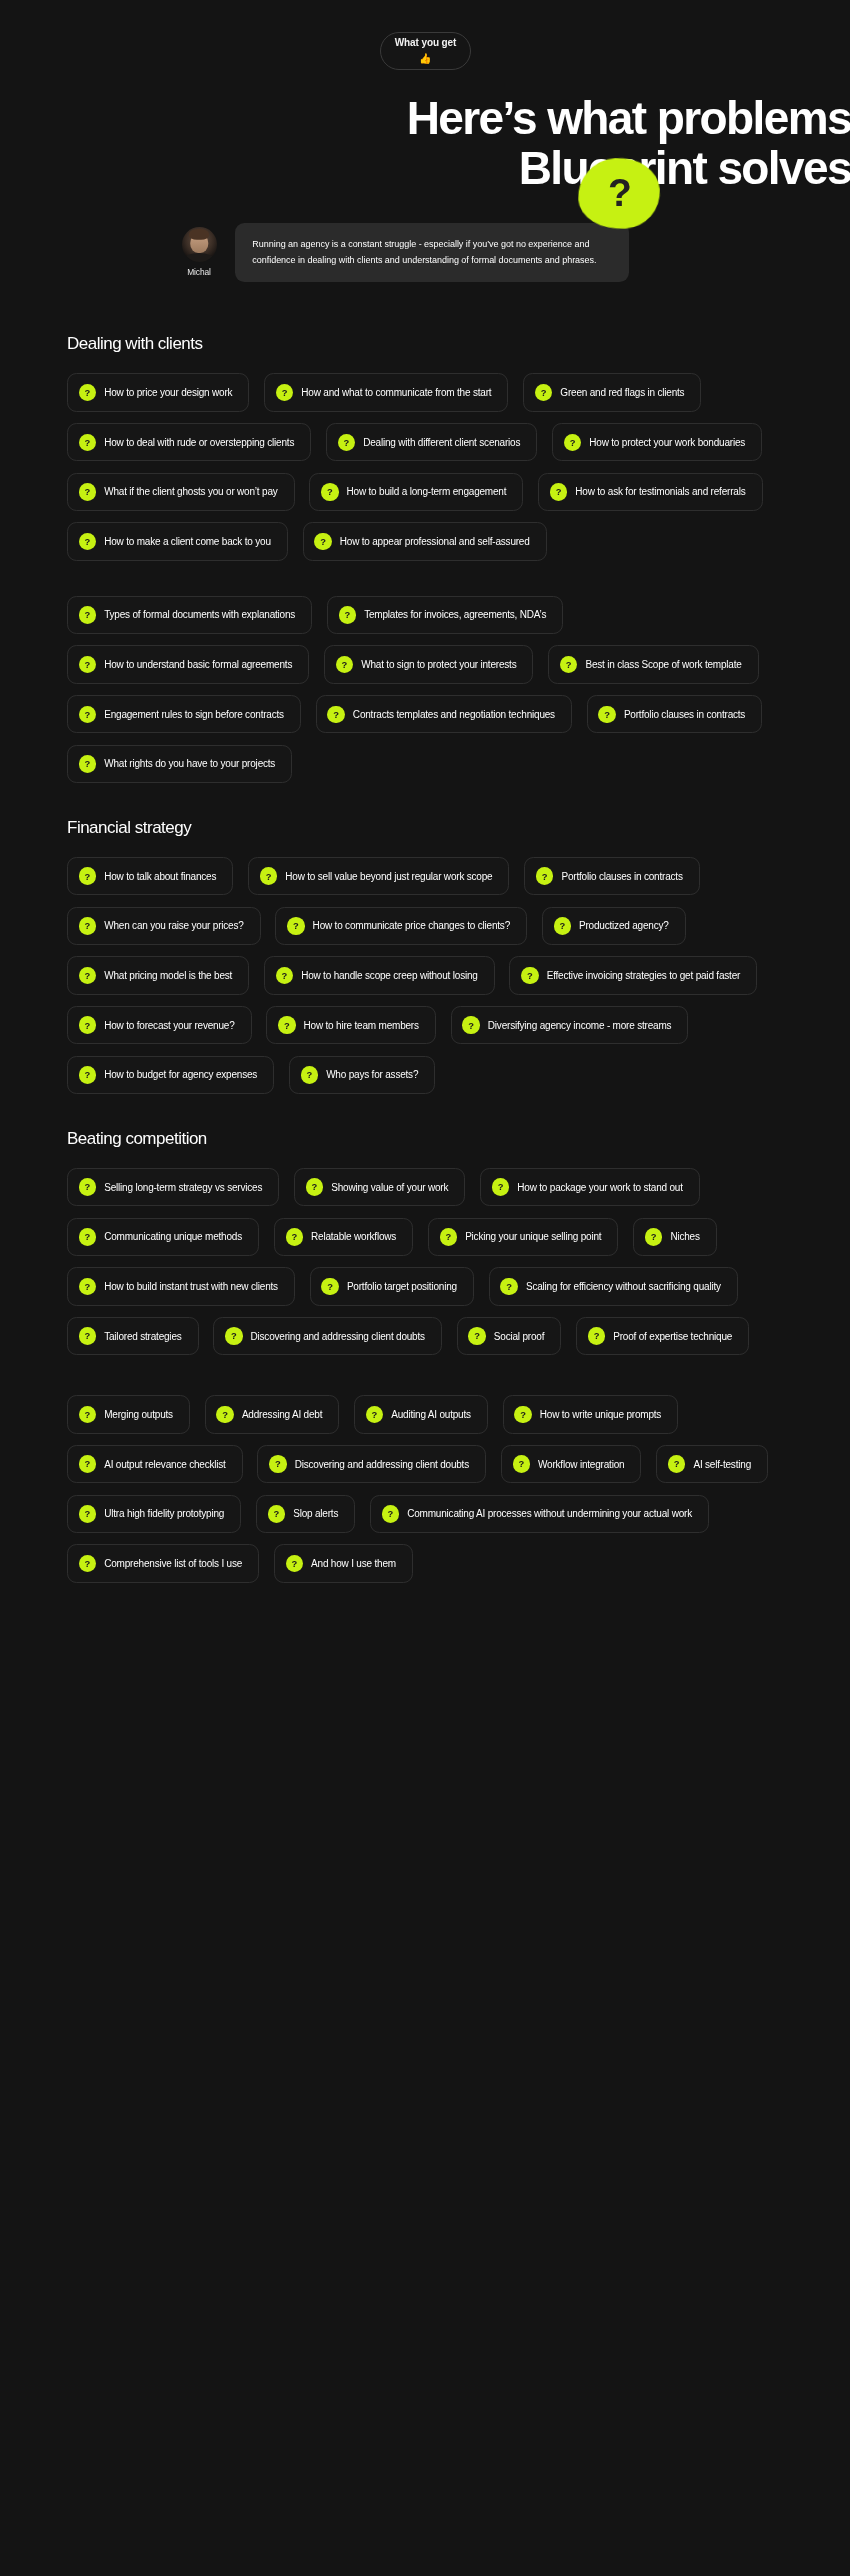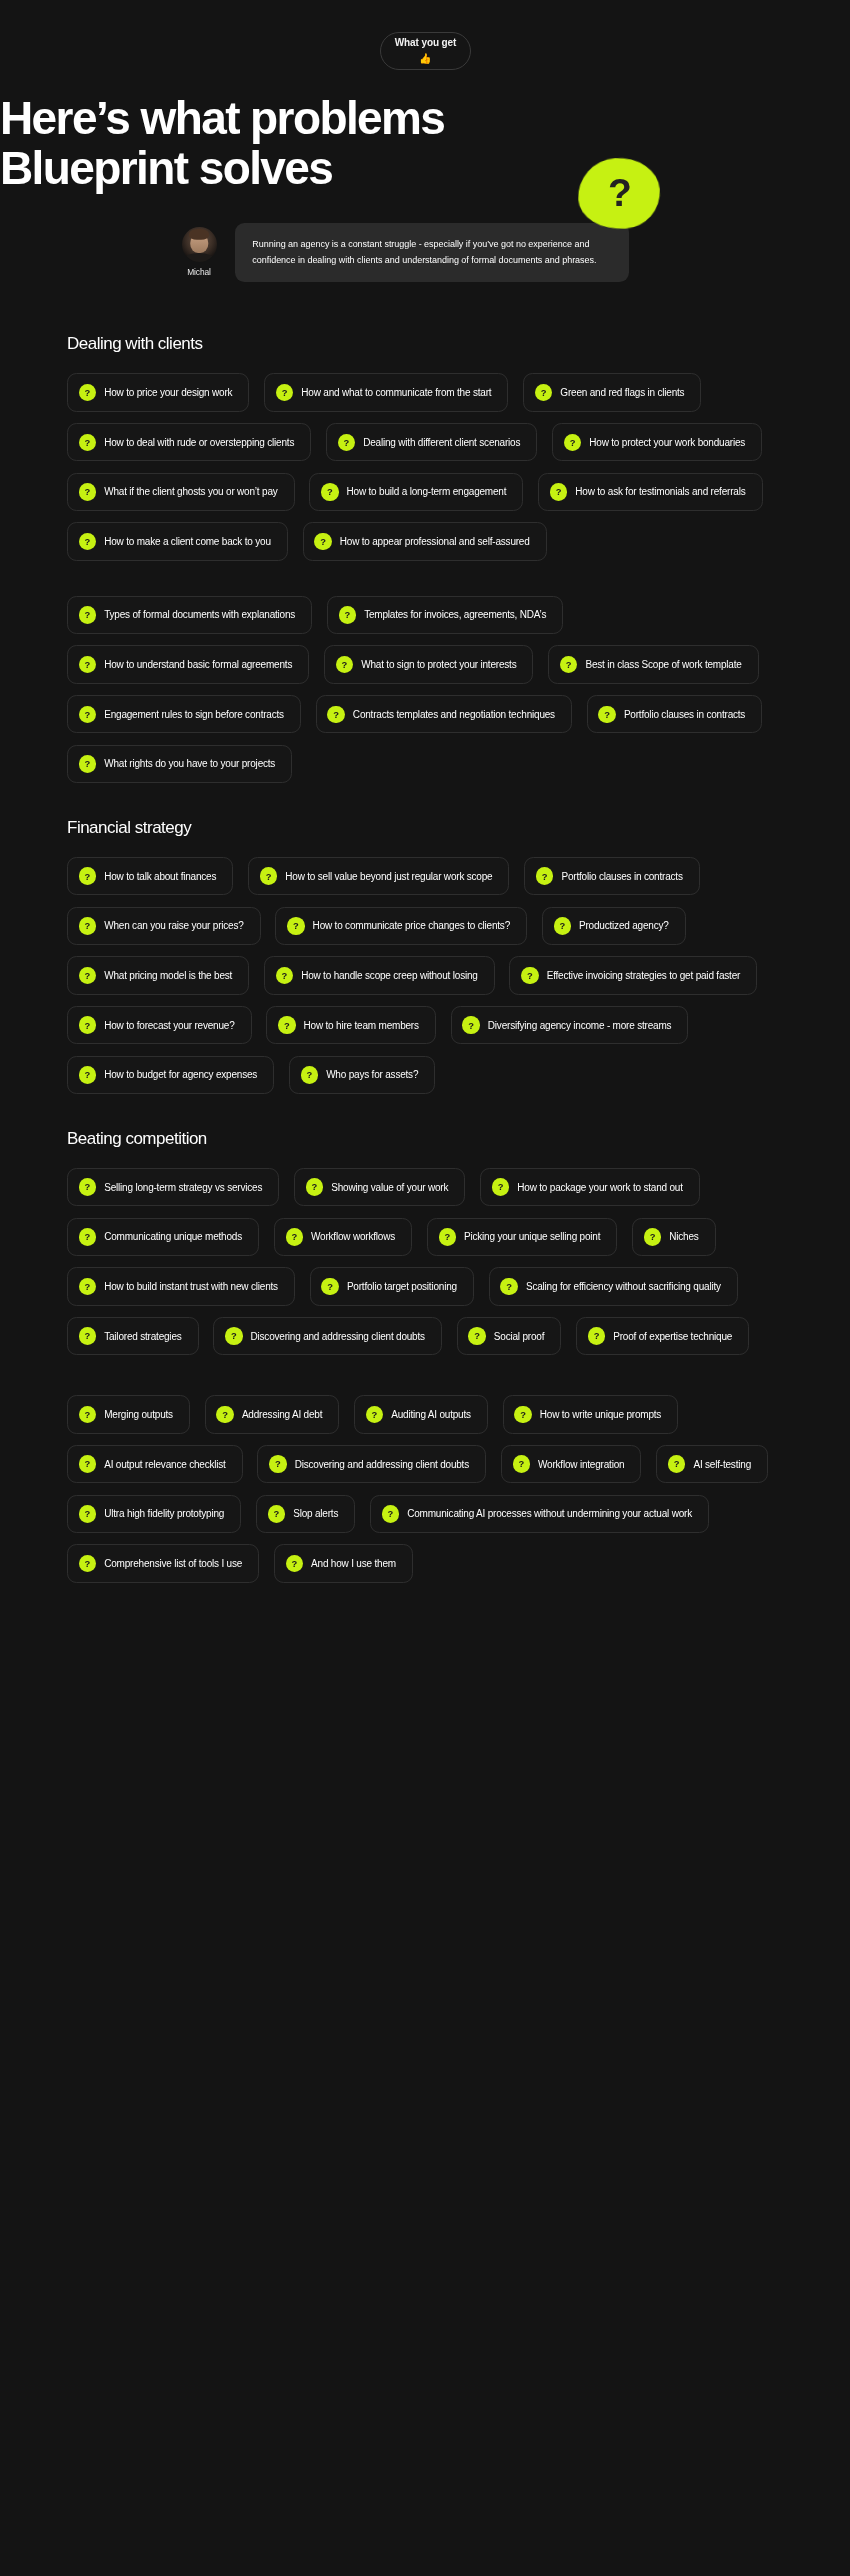--- a/index.html
+++ b/index.html
@@ -45,21 +45,21 @@
     flex-direction: column;
   }
   .eyebrow .thumb {
     font-size: 10px;
     line-height: 1;
     filter: saturate(1.2);
   }
 
   .headline {
     margin-top: 24px;
-    text-align: left;
+    text-align: right;
     color: #ffffff;
     font-size: 46px;
     line-height: 1.08;
     font-weight: 700;
     letter-spacing: -1.6px;
     position: relative;
     width: 100%;
   }
   .headline .l1 { display: block; }
   .headline .l2 { display: block; position: relative; }
@@ -424,21 +424,21 @@
           <div class="pill">
             <span class="qmark">?</span>
             <span class="plabel">How to package your work to stand out</span>
           </div>
           <div class="pill">
             <span class="qmark">?</span>
             <span class="plabel">Communicating unique methods</span>
           </div>
           <div class="pill">
             <span class="qmark">?</span>
-            <span class="plabel">Workflow workflows</span>
+            <span class="plabel">Relatable workflows</span>
           </div>
           <div class="pill">
             <span class="qmark">?</span>
             <span class="plabel">Picking your unique selling point</span>
           </div>
           <div class="pill">
             <span class="qmark">?</span>
             <span class="plabel">Niches</span>
           </div>
           <div class="pill">

